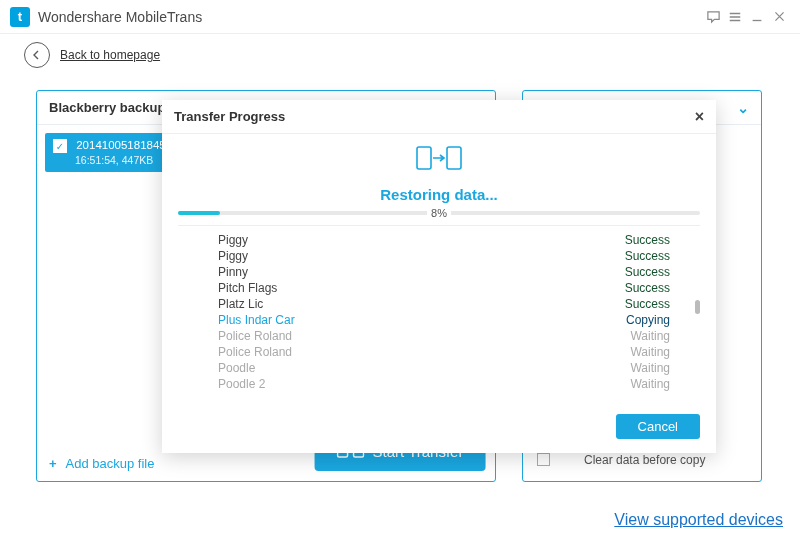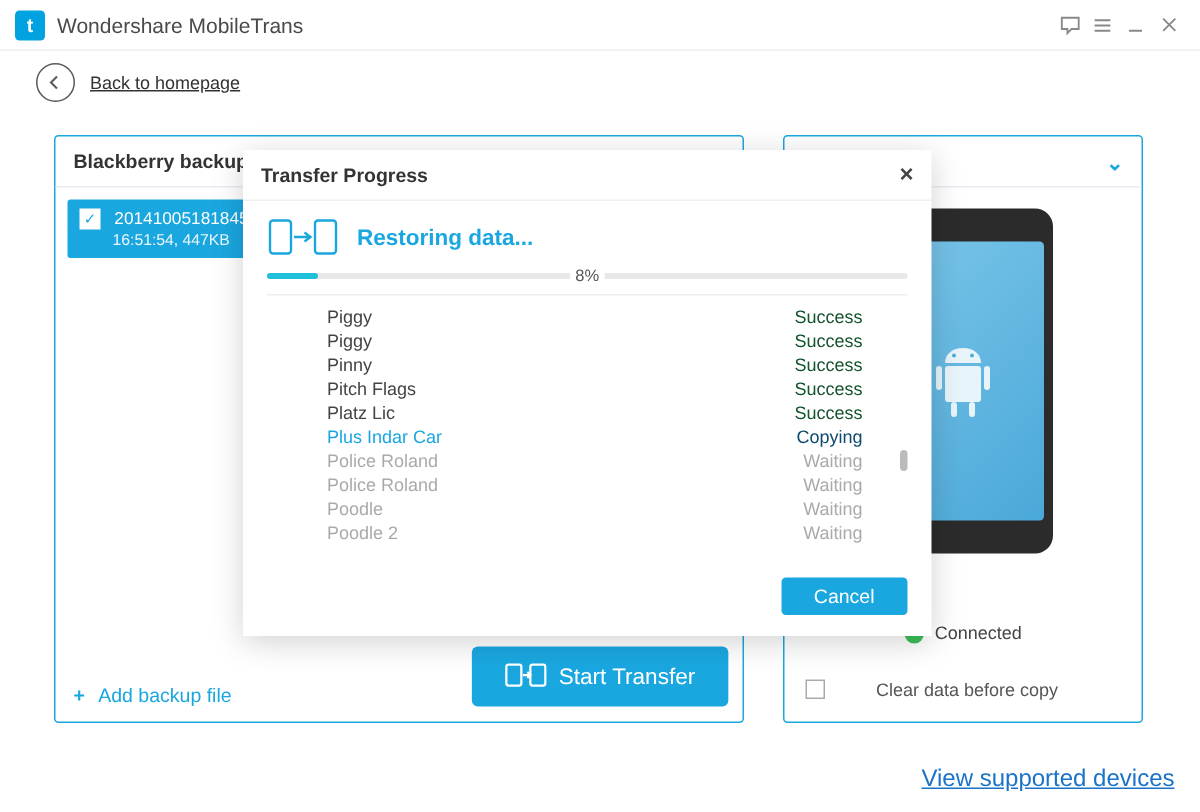--- a/index.html
+++ b/index.html
@@ -43,26 +43,26 @@
 .clearrow { position: absolute; bottom: 14px; left: 14px; font-size: 12px; color: #555; display: flex; align-items: flex-start; gap: 28px; }
 .clearrow .box { width: 13px; height: 13px; border: 1px solid #aaa; margin-right: 6px; }
 
 
 .startbtn { position: absolute; left: 50%; transform: translateX(-50%); bottom: 30px; background: #1aa7e0; color: #fff; border-radius: 4px; padding: 10px 22px; font-size: 15px; font-weight: normal; display: flex; align-items: center; gap: 8px; z-index: 2; }
 
 
 .footerlink { position: absolute; right: 17px; bottom: 12px; font-size: 16px; color: #1a73c9; text-decoration: underline; cursor: pointer; }
 
 
-.modal { position: absolute; left: 162px; top: 100px; width: 459px; background: #fff; box-shadow: 0 4px 20px rgba(0,0,0,0.18); z-index: 10; }
+.modal { position: absolute; left: 162px; top: 100px; width: 554px; background: #fff; box-shadow: 0 4px 20px rgba(0,0,0,0.18); z-index: 10; }
 .modal-header { height: 34px; display: flex; align-items: center; padding: 0 12px; border-bottom: 1px solid #eee; }
 .modal-header .mtitle { font-size: 13px; font-weight: bold; color: #333; }
 .modal-header .mclose { margin-left: auto; font-size: 16px; color: #444; cursor: pointer; font-weight: bold; }
 .modal-body { padding: 8px 16px 12px; }
-.restore-row { display: flex; align-items: center; gap: 12px; margin-bottom: 8px; }
+.restore-row { display: flex; align-items: center; gap: 12px; margin-bottom: 8px; flex-direction: column; }
 .restore-icon { width: 48px; height: 32px; display: flex; align-items: center; }
 .restore-title { color: #1aa7e0; font-size: 15px; font-weight: bold; }
 .restore-sub { color: #333; font-size: 12.5px; font-weight: bold; }
 .progress-wrap { position: relative; margin: 6px 0 10px; }
 .progress-track { height: 4px; background: #e8e8e8; border-radius: 3px; }
 .progress-fill { height: 4px; background: #1ec1d9; border-radius: 3px; width: 8%; }
 .progress-pct { position: absolute; top: -4px; left: 50%; transform: translateX(-50%); font-size: 11px; color: #555; background: #fff; padding: 0 4px; }
 .items { border-top: 1px solid #eee; padding-top: 6px; max-height: 176px; overflow: hidden; position: relative; }
 .item { display: flex; font-size: 12px; padding: 1px 30px 1px 40px; color: #444; }
 .item .iname { flex: 1; }

